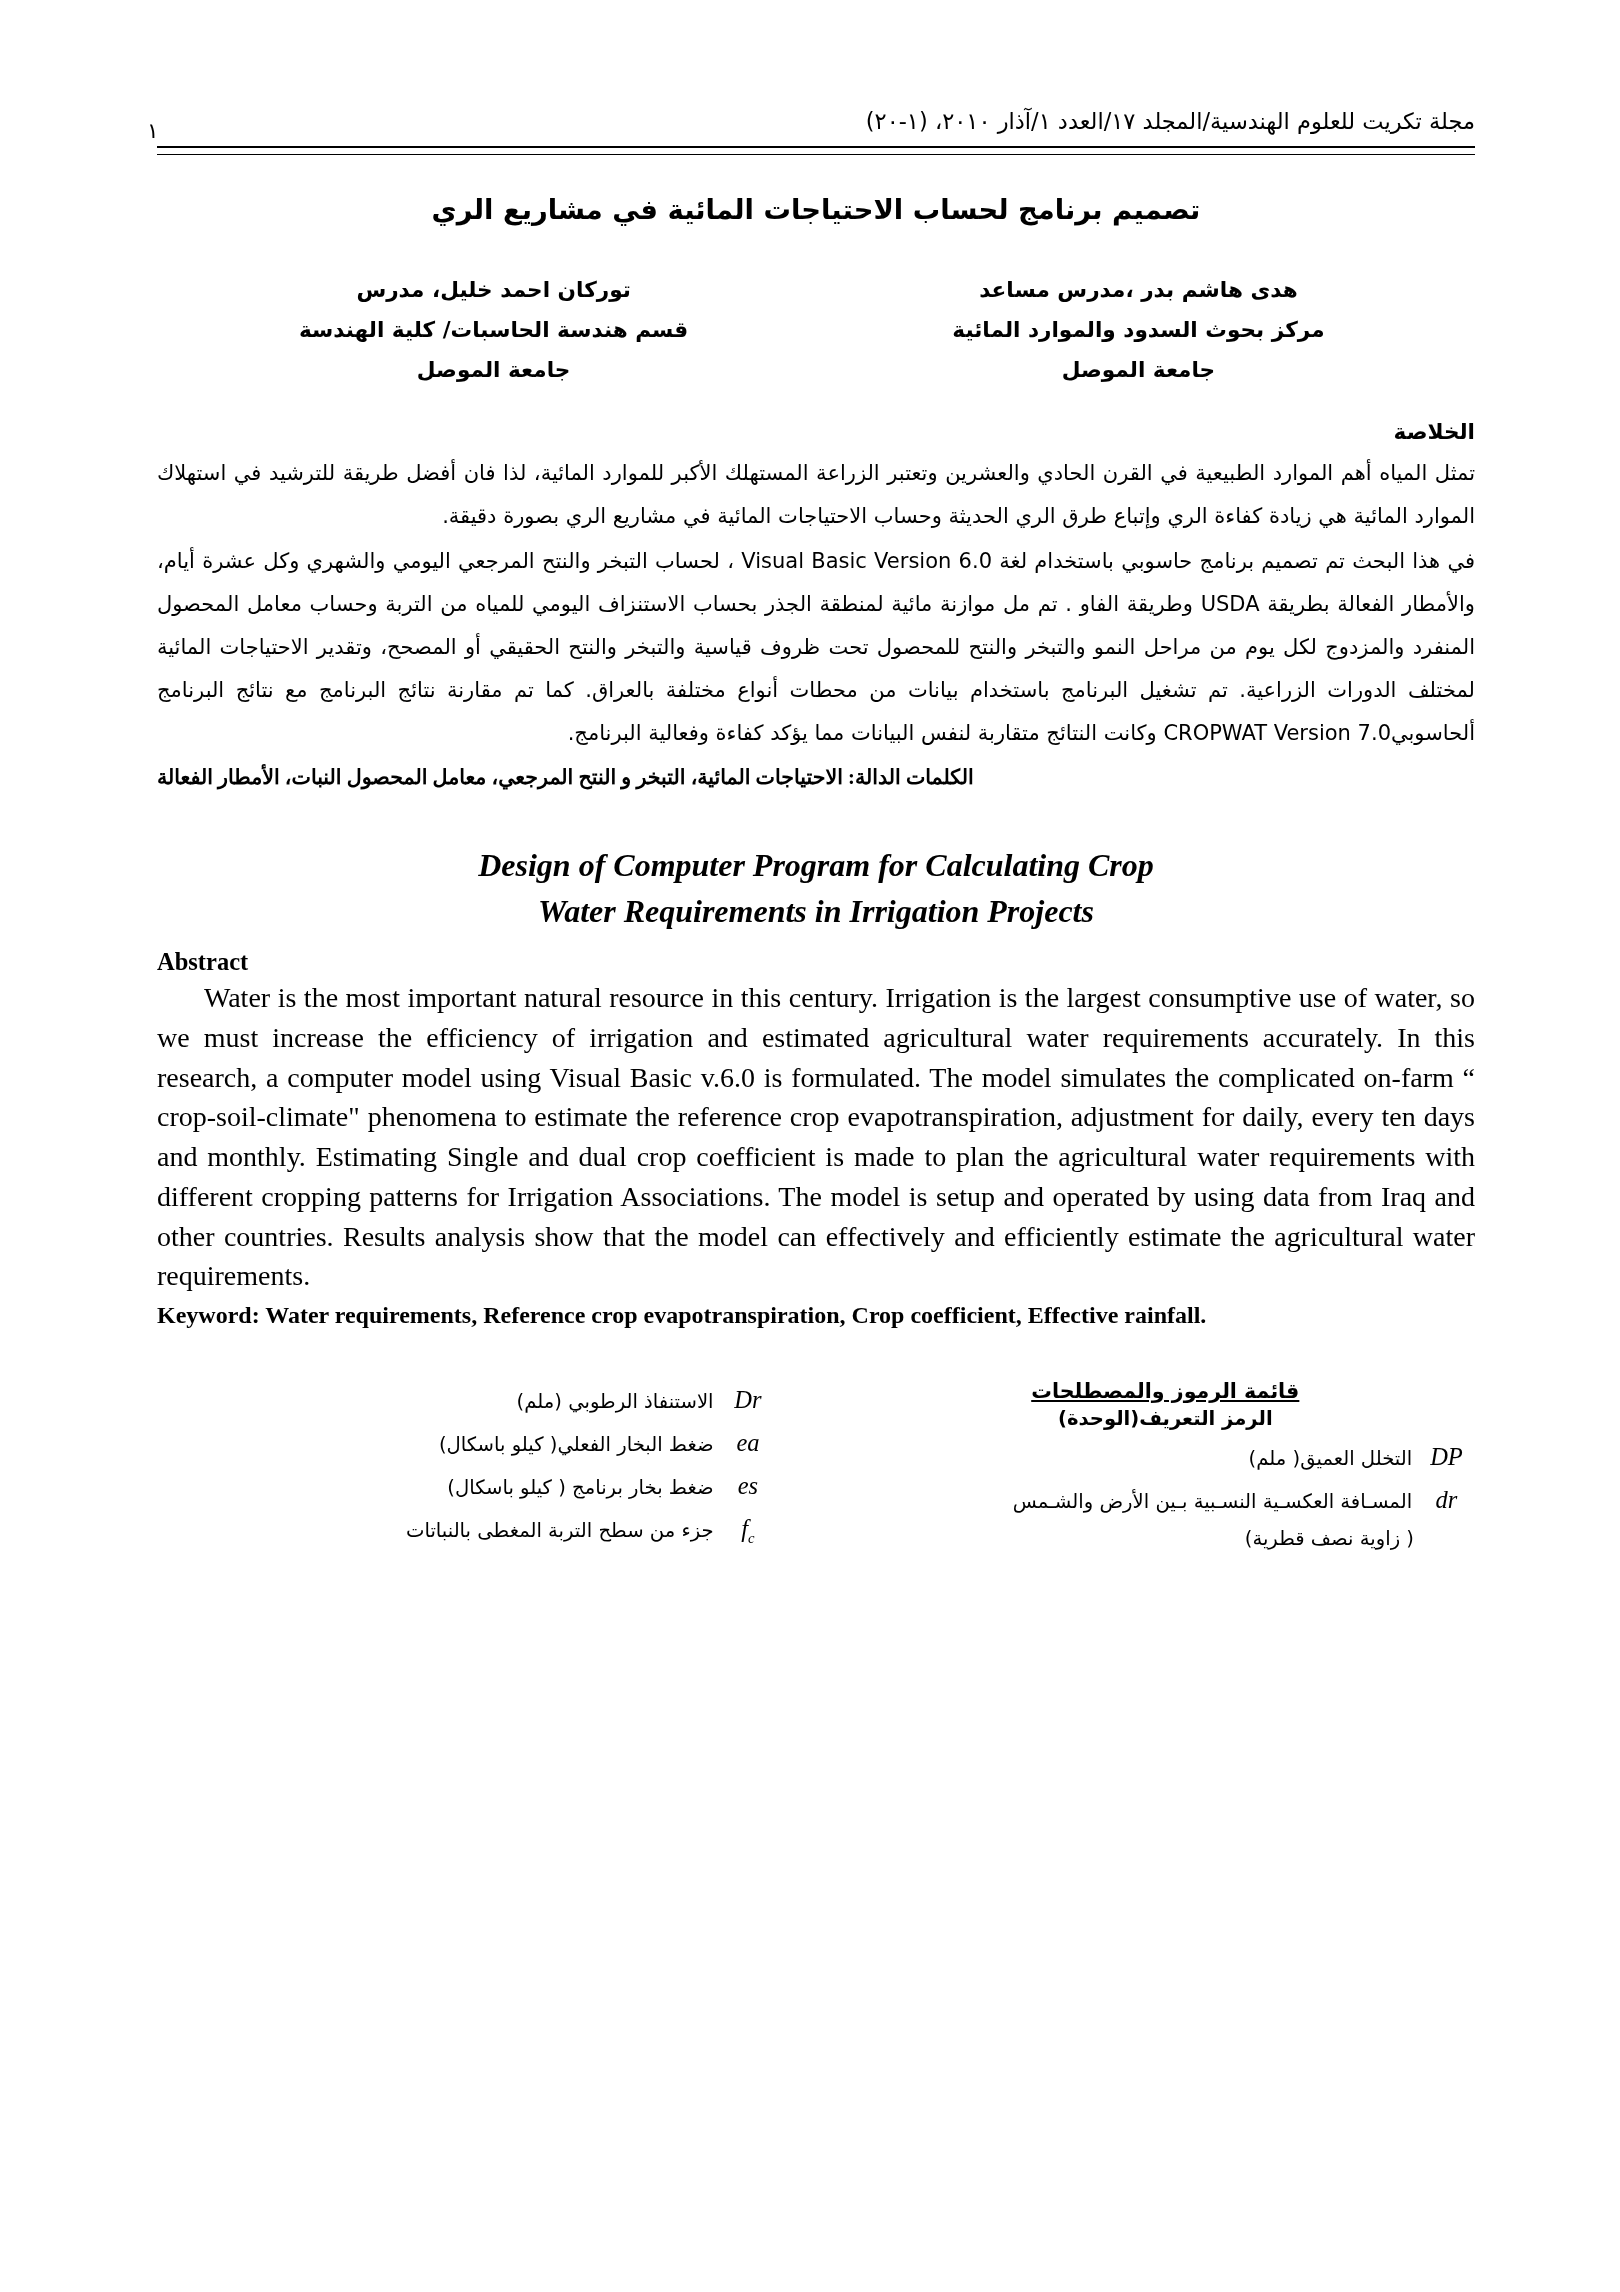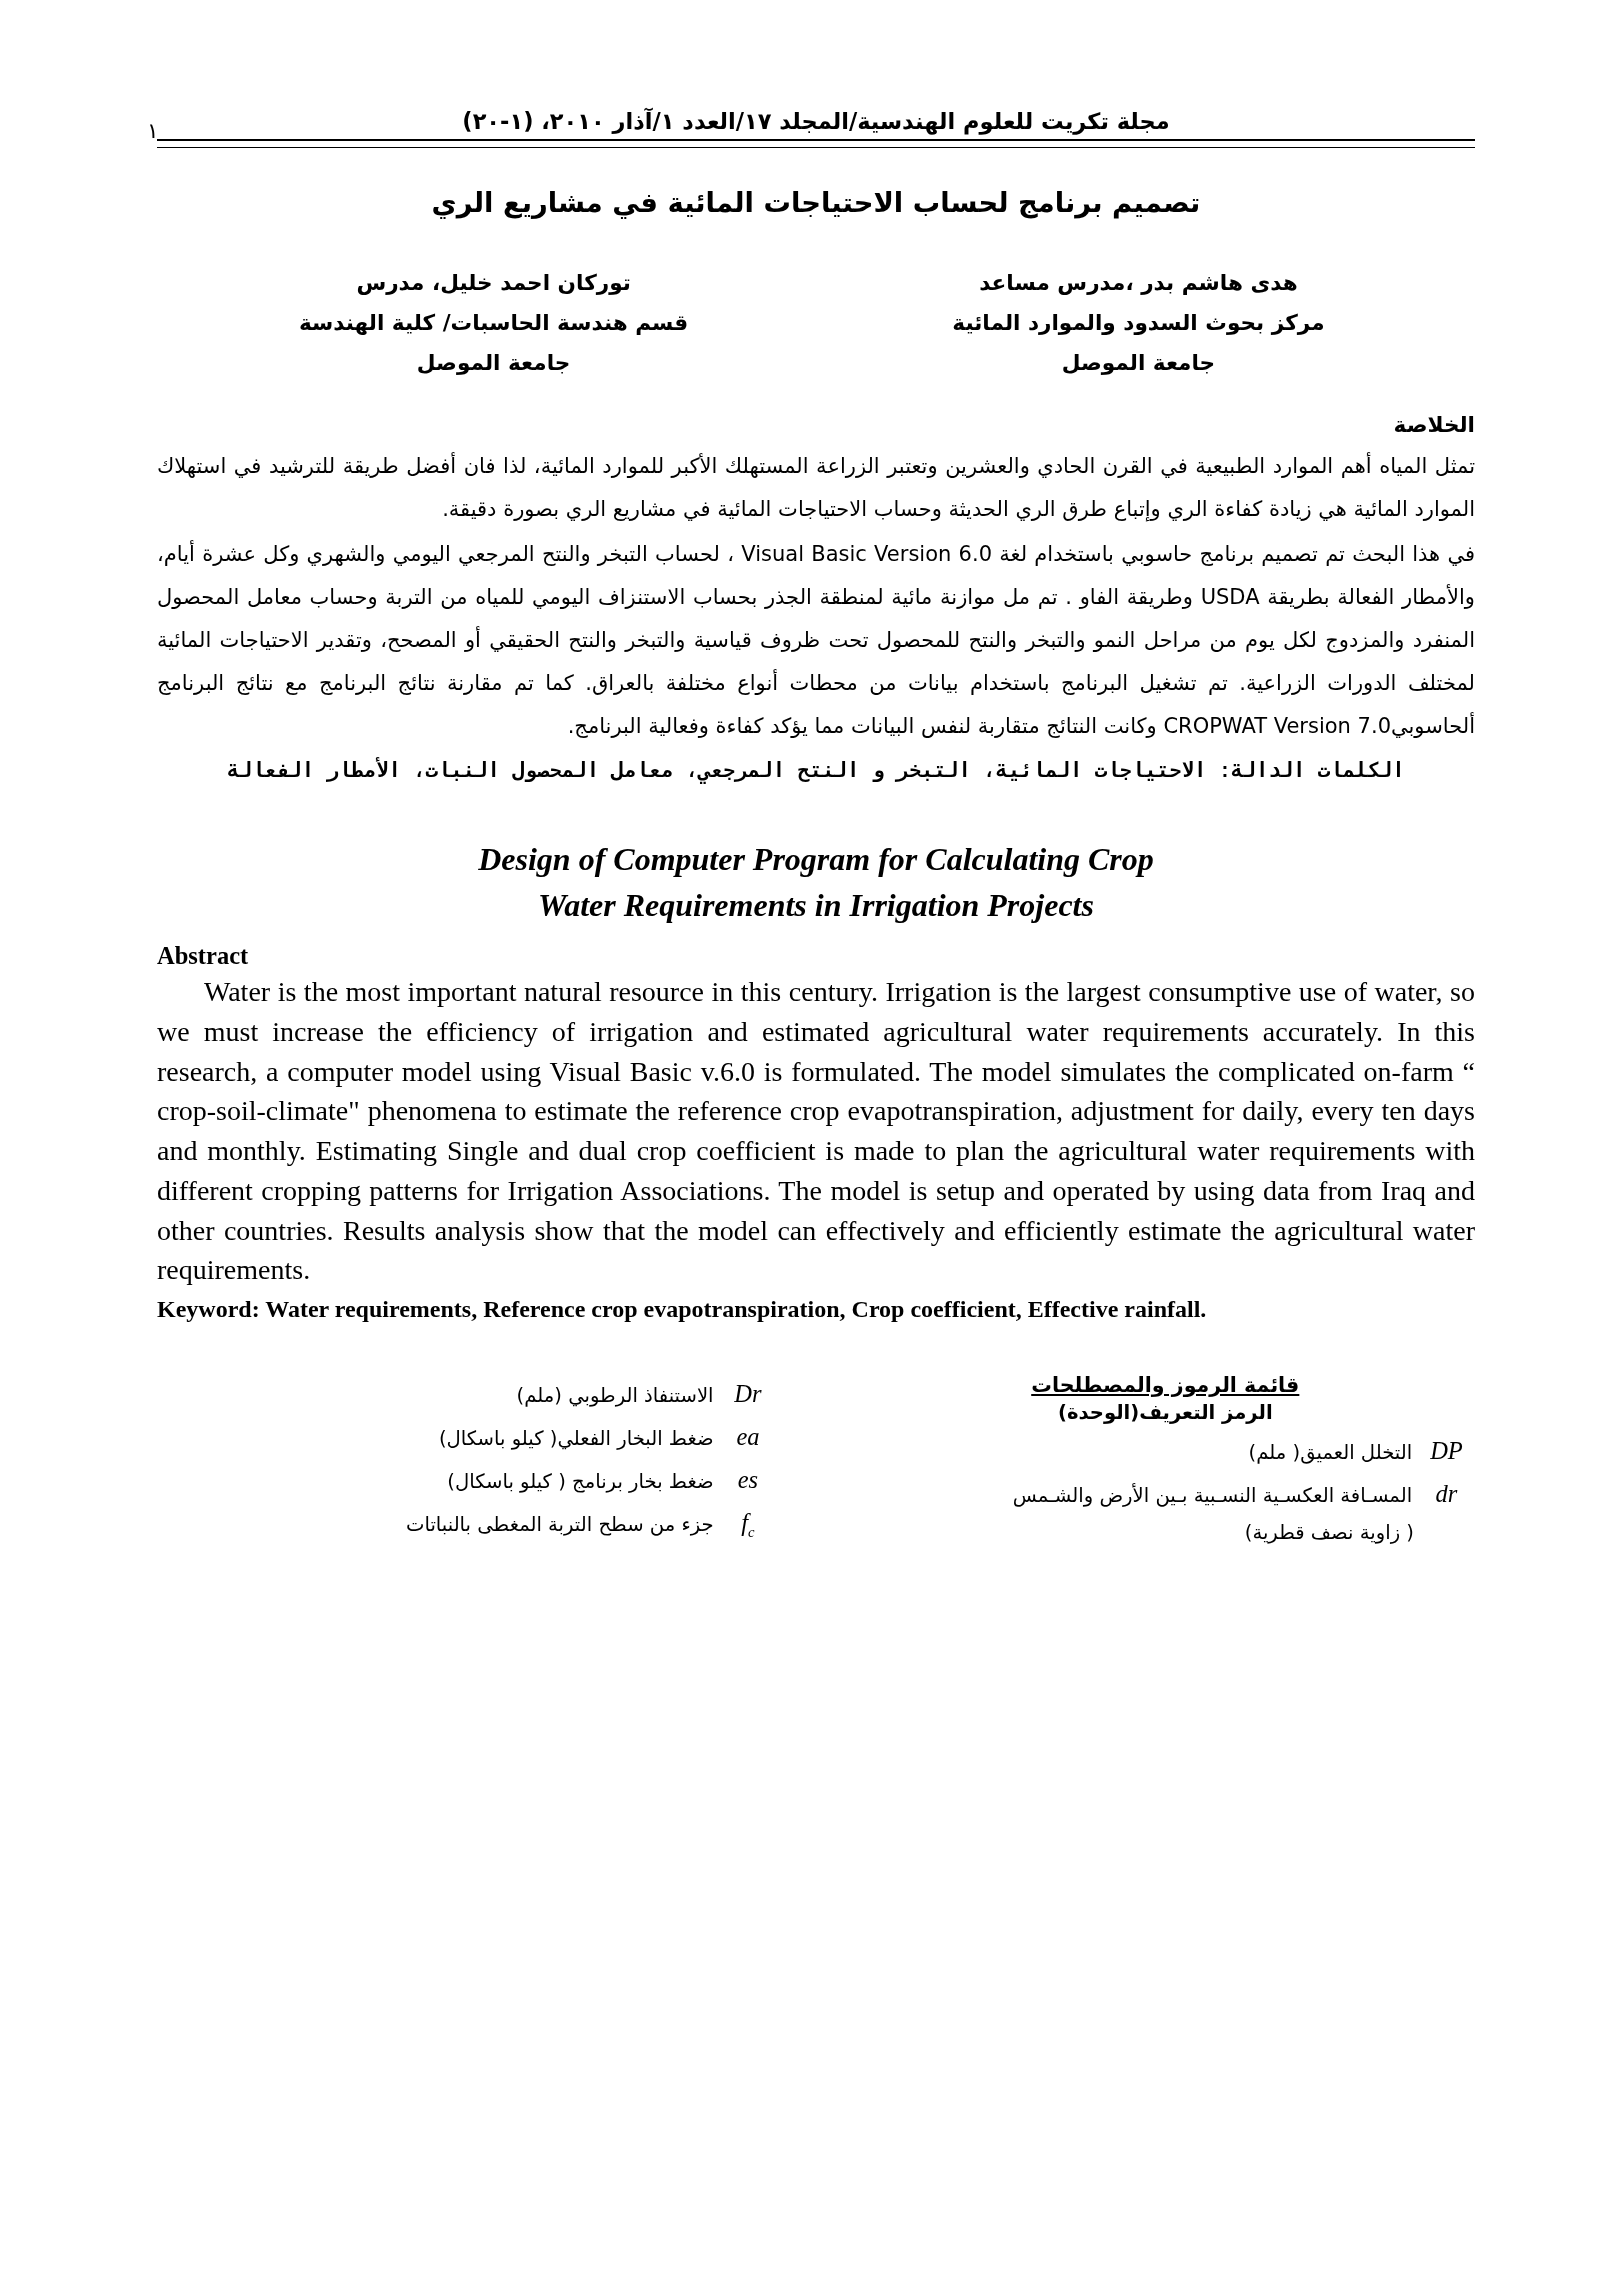--- a/index.html
+++ b/index.html
@@ -27,25 +27,24 @@
   
   .page-number {
     position: absolute;
     left: 147px;
     top: 118px;
     font-size: 21.6px;
     font-family: "DejaVu Sans", sans-serif;
   }
   .journal-header {
     direction: rtl;
-    text-align: center;
-    font-family: "DejaVu Sans", sans-serif;
-    font-weight: bold;
+    font-family: "DejaVu Sans", sans-serif;
+    font-weight: normal;
     font-size: 22.5px;
-    padding-bottom: 5px;
+    padding-bottom: 12px;
   }
   .header-rule {
     border-bottom: 2.9px solid #000;
     margin-bottom: 5.9px;
   }
   .header-rule2 {
     border-bottom: 1px solid #000;
     margin-bottom: 39px;
   }
 
@@ -87,22 +86,22 @@
   .ar-para {
     direction: rtl;
     text-align: justify;
     font-family: "DejaVu Sans", sans-serif;
     font-size: 21px;
     line-height: 2.05;
     margin-bottom: 2px;
   }
   .ar-keywords {
     direction: rtl;
-    text-align: center;
-    font-family: Liberation Mono, monospace;
+    text-align: left;
+    font-family: Liberation Serif, serif;
     font-weight: bold;
     font-size: 20.6px;
     margin-top: 9.8px;
     margin-bottom: 53px;
   }
 
   
   .en-title {
     text-align: center;
     font-family: "Liberation Serif", serif;

